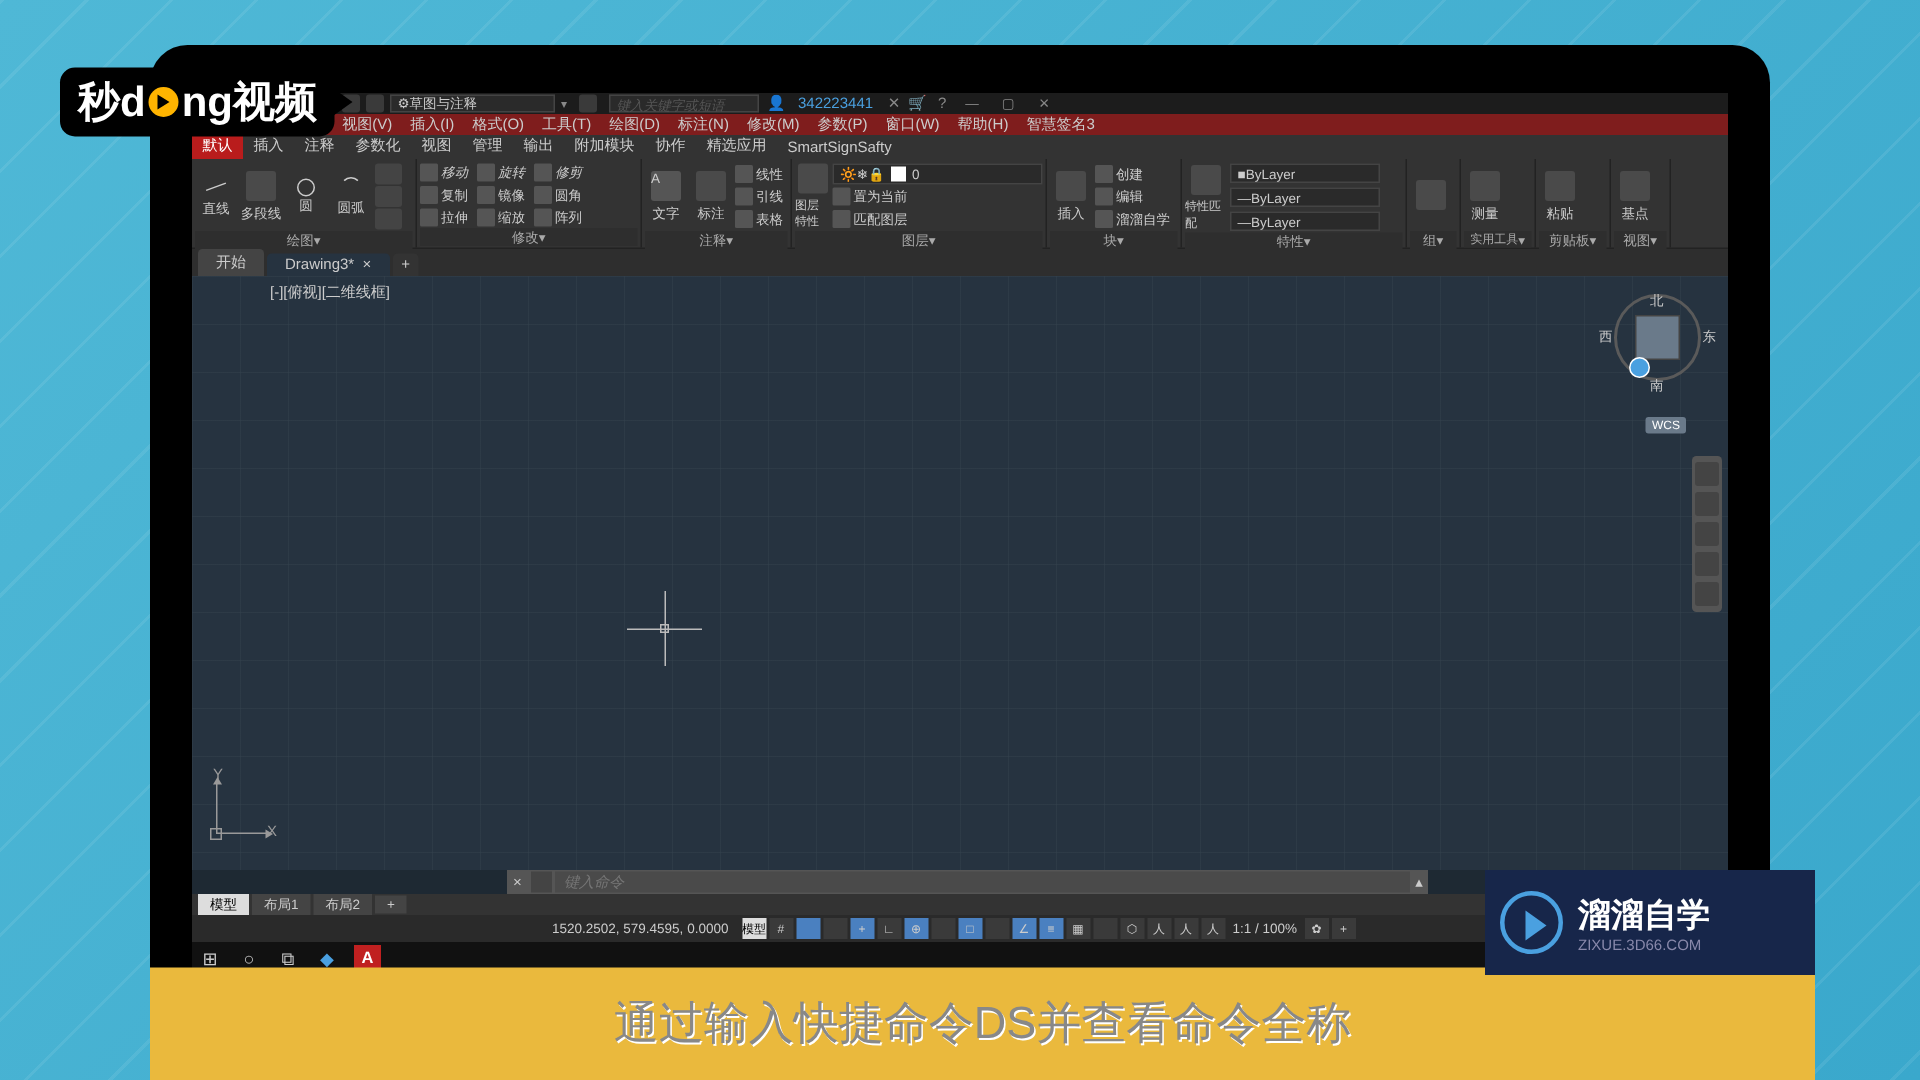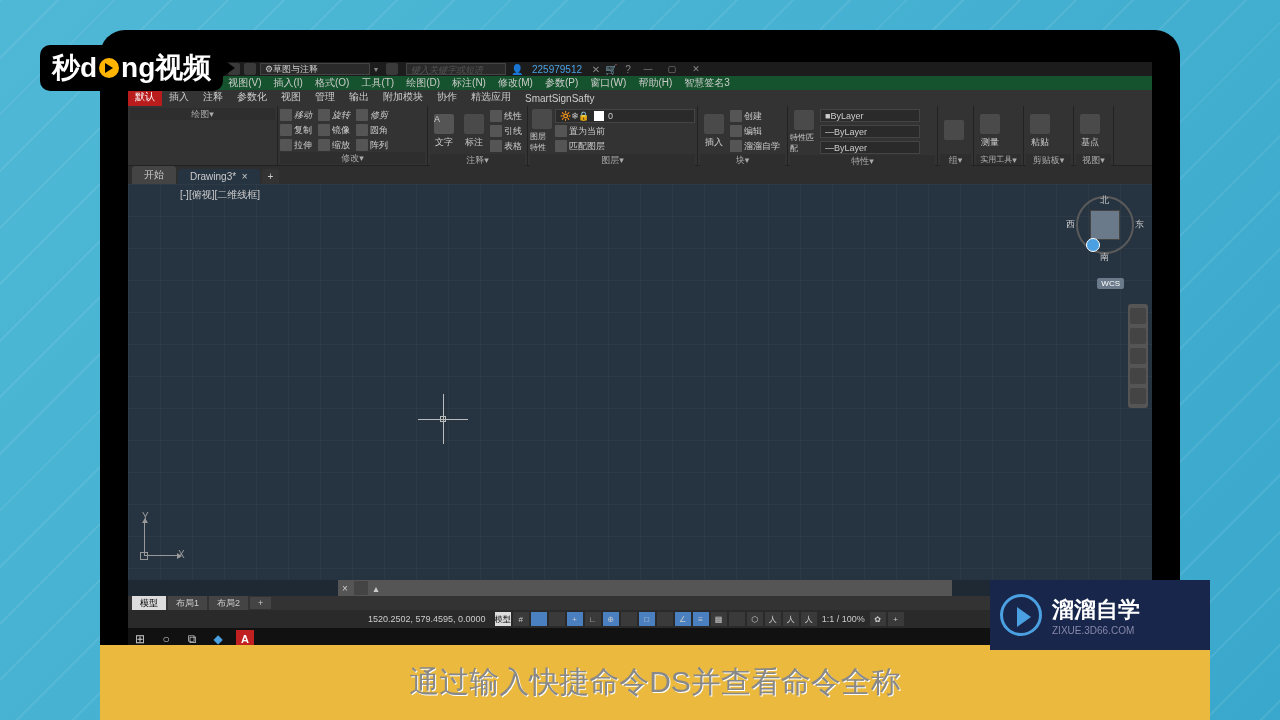--- a/index.html
+++ b/index.html
@@ -15,21 +15,21 @@
 .qat{height:14px;background:#1c1c1c;display:flex;align-items:center;padding:0 4px;gap:4px;border-bottom:1px solid #2a2a2a;}
 .qat .ic{width:12px;height:12px;background:#3a3a3a;border-radius:2px;}
 .qat .dd{width:8px;font-size:8px;color:#888;}
 .qat .ws{width:110px;height:12px;background:#2a2a2a;border:1px solid #444;display:flex;align-items:center;padding:0 4px;font-size:9px;}
 .title-row{height:14px;background:#1c1c1c;display:flex;align-items:center;font-size:10px;}
 .title-row .center{flex:1;text-align:center;color:#aaa;}
 .title-row .search{width:100px;height:12px;background:#2a2a2a;border:1px solid #444;margin:0 4px;font-size:9px;color:#555;padding:0 4px;font-style:italic;}
 .title-row .user{color:#4aa0e0;margin:0 6px;}
 .title-row .wic{width:12px;height:12px;margin:0 2px;display:flex;align-items:center;justify-content:center;color:#888;}
 .title-row .wbtn{width:24px;height:14px;display:flex;align-items:center;justify-content:center;color:#888;font-size:9px;}
-.menubar{height:14px;background:#14532d;display:flex;align-items:center;padding:0 4px;}
+.menubar{height:14px;background:#7f1d1d;display:flex;align-items:center;padding:0 4px;}
 .menubar span{padding:0 6px;font-size:10px;color:#ccc;}
 .ribbon-tabs{height:16px;background:#333;display:flex;align-items:end;}
 .ribbon-tabs .tab{padding:2px 7px;font-size:10px;color:#ccc;}
 .ribbon-tabs .tab.active{background:#b91c1c;color:#fff;}
 .ribbon{height:60px;background:#333;display:flex;border-bottom:1px solid #222;}
 .panel{border-right:1px solid #222;display:flex;flex-direction:column;padding:2px;}
 .panel-body{flex:1;display:flex;align-items:center;gap:2px;}
 .panel-title{height:12px;font-size:9px;color:#aaa;text-align:center;background:#2e2e2e;display:flex;align-items:center;justify-content:center;}
 .big-btn{display:flex;flex-direction:column;align-items:center;justify-content:center;width:28px;height:46px;font-size:9px;color:#ccc;}
 .big-btn .ic{width:20px;height:20px;background:#4a4a4a;margin-bottom:2px;border-radius:2px;}
@@ -123,21 +123,21 @@
     <div class="ic"></div>
     <div class="ic"></div>
     <div class="ic"></div>
     <div class="ic"></div>
     <div class="ws">⚙ <span>草图与注释</span></div>
     <div class="dd">▾</div>
     <div class="ic"></div>
   </div>
   <div class="search">键入关键字或短语</div>
   <div class="wic">👤</div>
-  <div class="user">225979512</div>
+  <div class="user">342223441</div>
   <div class="wic">✕</div>
   <div class="wic">🛒</div>
   <div class="wic">?</div>
   <div class="wbtn">—</div>
   <div class="wbtn">▢</div>
   <div class="wbtn">✕</div>
 </div>
 
 <div class="menubar">
   <span>文件(F)</span>
@@ -165,20 +165,43 @@
   <div class="tab">输出</div>
   <div class="tab">附加模块</div>
   <div class="tab">协作</div>
   <div class="tab">精选应用</div>
   <div class="tab">SmartSignSafty</div>
 </div>
 
 <div class="ribbon">
 
   <div class="panel" style="width:150px">
+    <div class="panel-body">
+      <div class="big-btn">
+              <div class="shape line"></div>
+              <span>直线</span>
+            </div>
+      <div class="big-btn">
+              <div class="ic"></div>
+              <span>多段线</span>
+            </div>
+      <div class="big-btn">
+              <div class="shape circle"></div>
+              <span>圆</span>
+            </div>
+      <div class="big-btn">
+              <div class="shape arc"></div>
+              <span>圆弧</span>
+            </div>
+      <div class="sm-row">
+        <div class="sm-btn"></div>
+        <div class="sm-btn"></div>
+        <div class="sm-btn"></div>
+      </div>
+    </div>
     <div class="panel-title"><span>绘图</span> ▾</div>
   </div>
 
   <div class="panel" style="width:150px">
     <div class="panel-body" style="flex-direction:column;align-items:start;gap:1px;">
       <div style="display:flex;gap:6px;font-style:italic;">
         <div class="sm-txt">
                 <div class="ic"></div>
                 <span>移动</span>
               </div>
@@ -388,20 +411,21 @@
     <div class="nic"></div>
     <div class="nic"></div>
     <div class="nic"></div>
     <div class="nic"></div>
   </div>
 </div>
 
 <div class="cmdline">
   <div class="x">×</div>
   <div class="ic"></div>
+  <input placeholder="键入命令" style="">
   <div style="width:12px;text-align:center;">▴</div>
 </div>
 
 <div class="model-tabs">
   <div class="mt active">模型</div>
   <div class="mt">布局1</div>
   <div class="mt">布局2</div>
   <div class="mt">+</div>
 </div>
 

